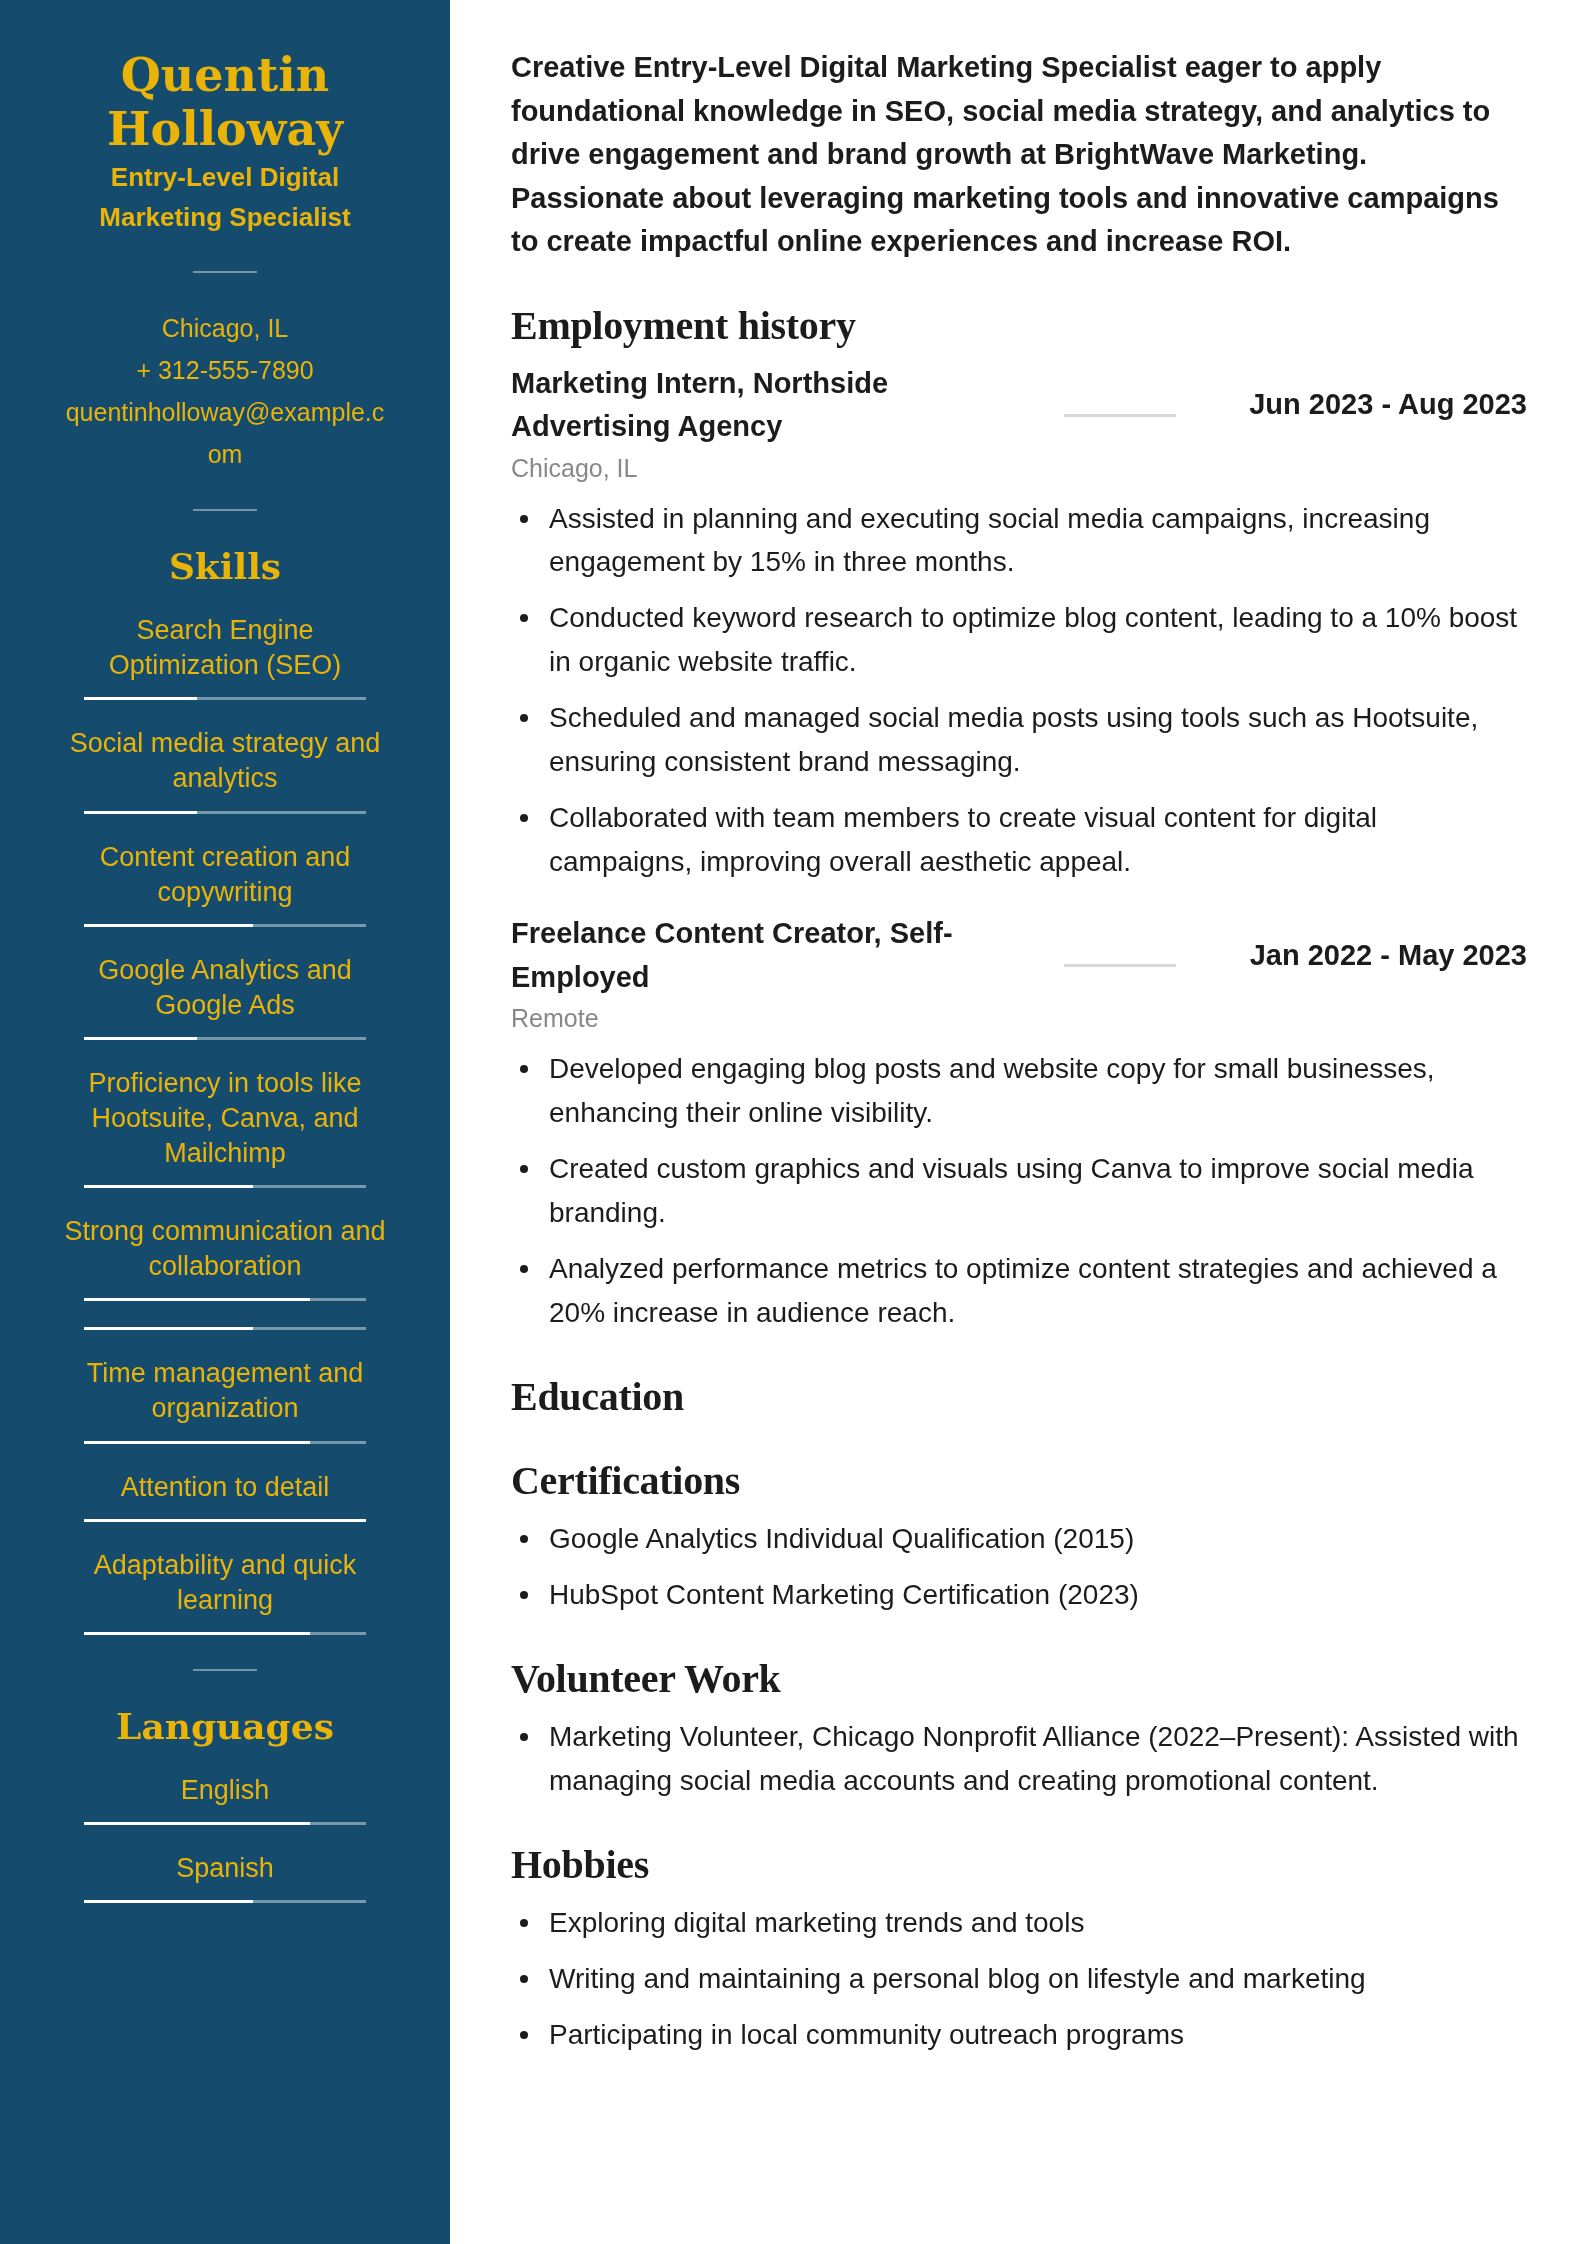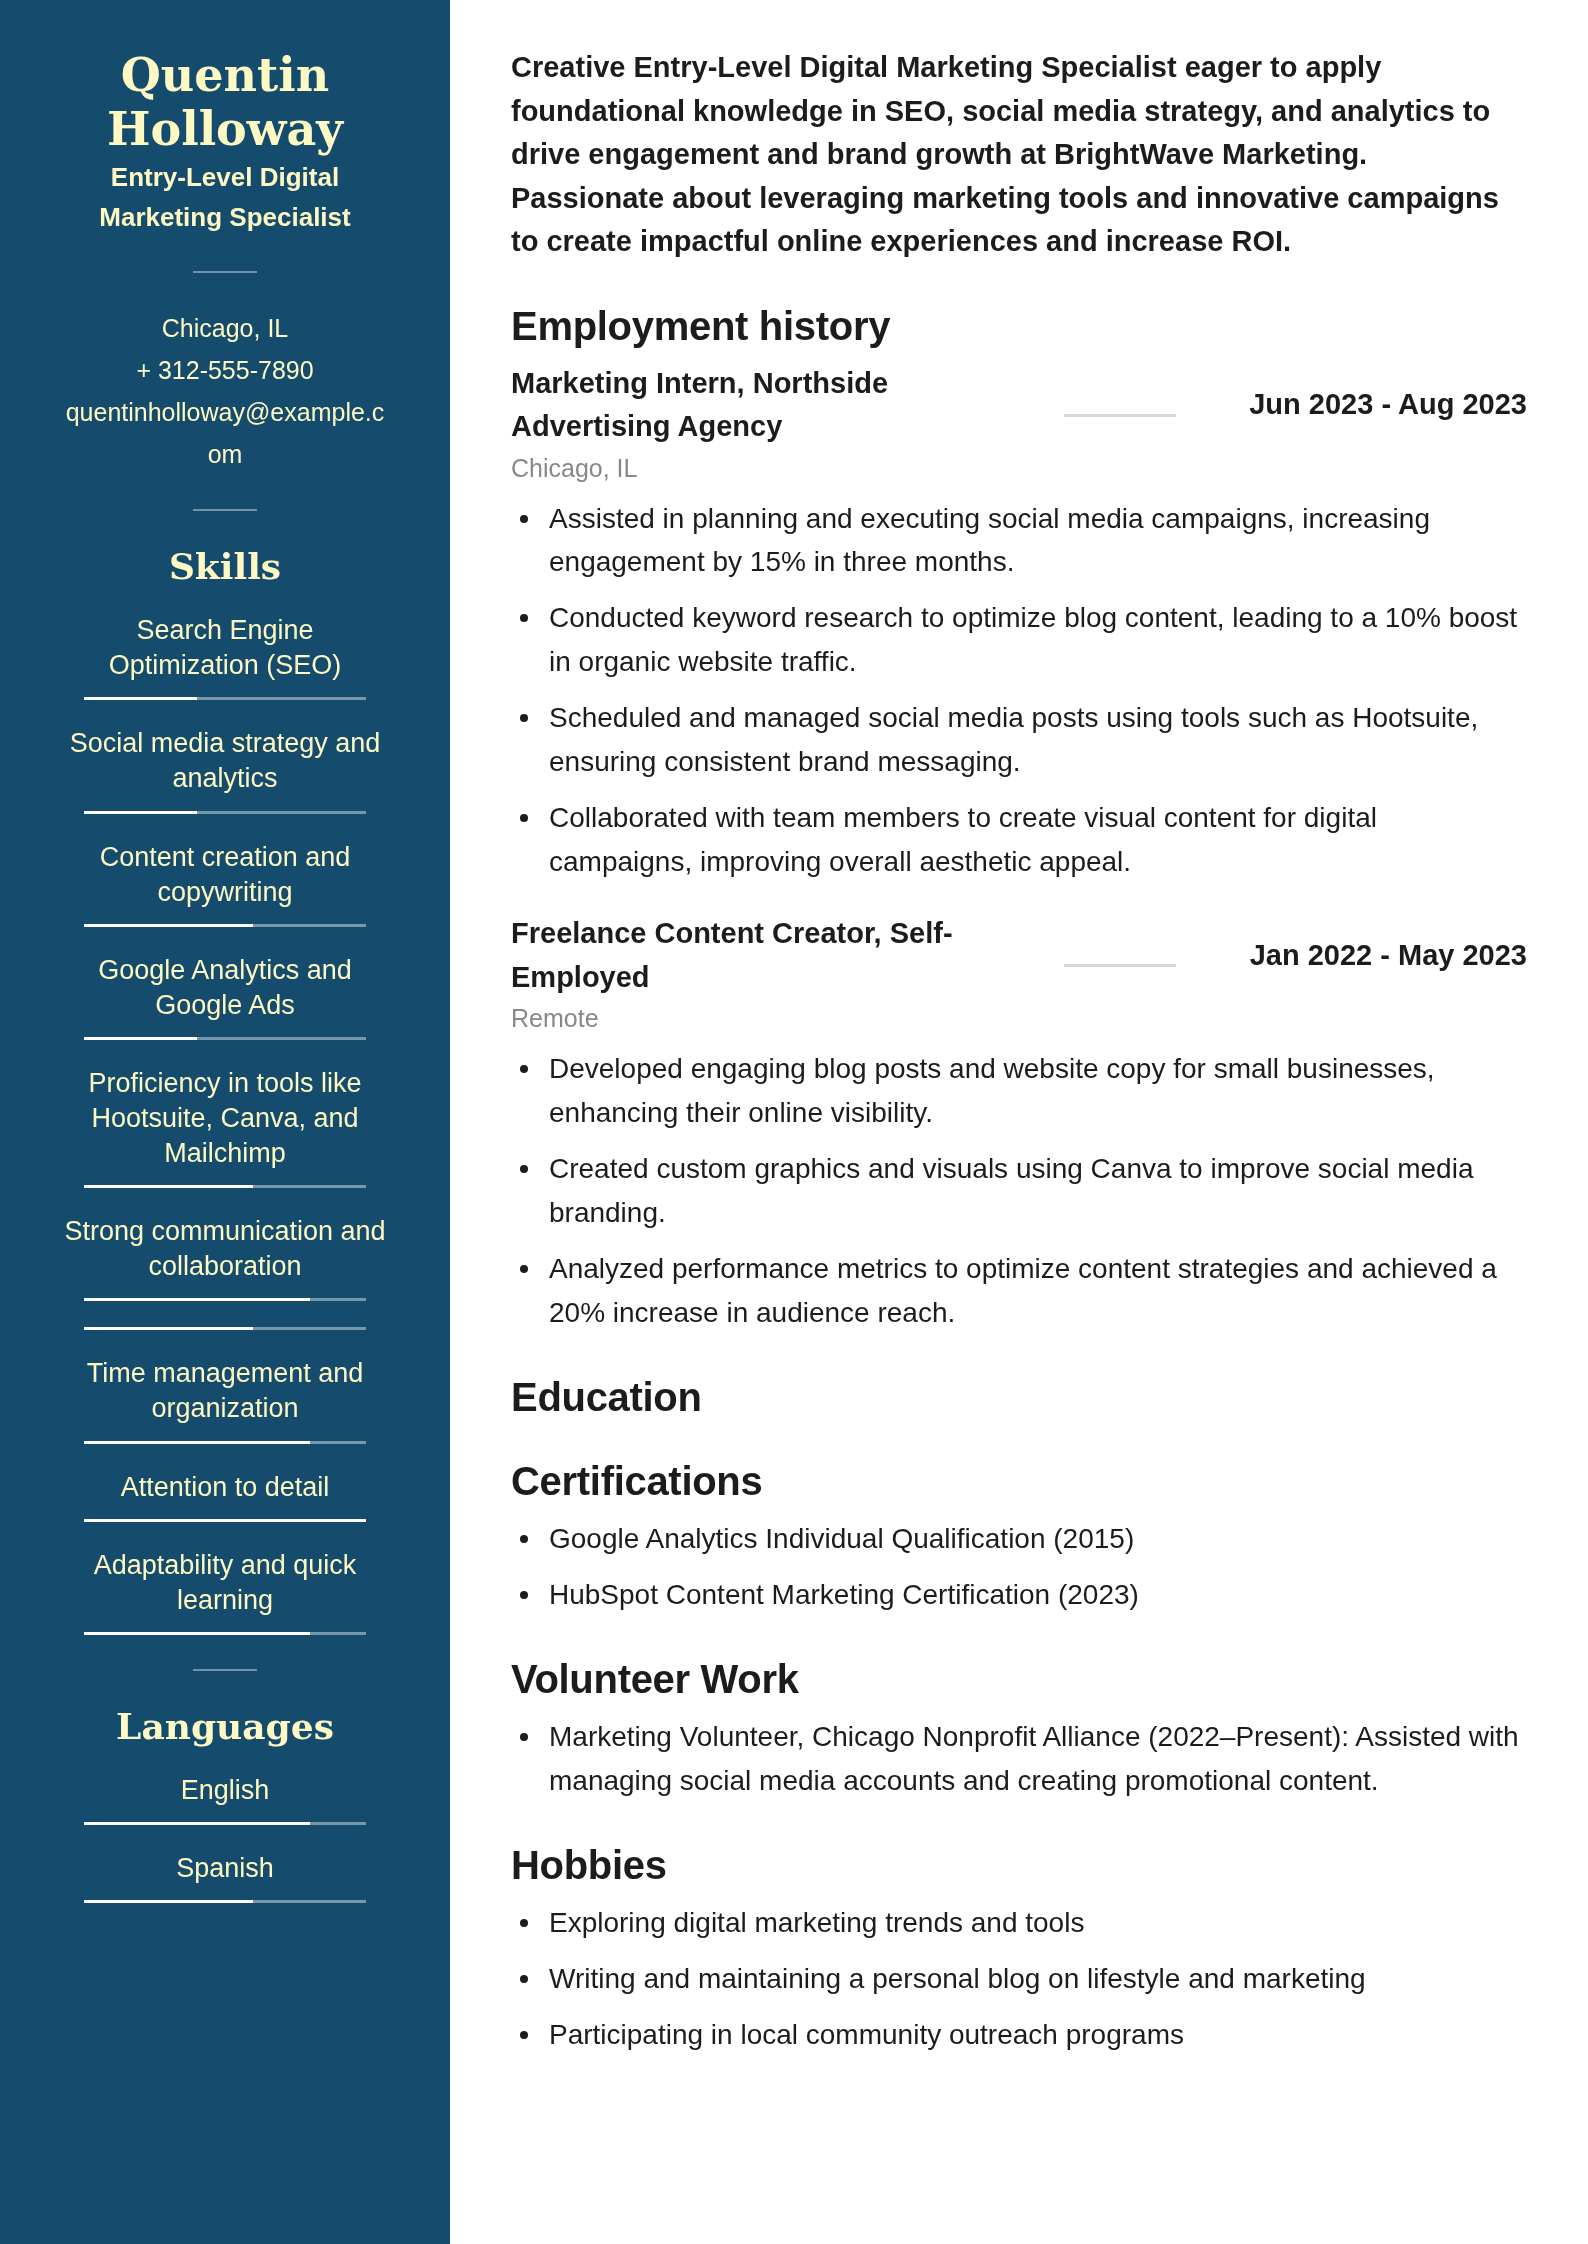--- a/index.html
+++ b/index.html
@@ -10,21 +10,21 @@
     font-family: "Liberation Sans", sans-serif;
     color: #1c1c1c;
     background: #ffffff;
   }
 
   
   .sidebar {
     width: 450px; min-width: 450px;
     box-sizing: border-box;
     background: #154c6e;
-    color: #fef9c3;
+    color: #eab308;
     text-align: center;
     padding: 48px 62px 0 62px;
   }
   .name {
     font-family: "DejaVu Serif", serif;
     font-weight: 700;
     font-size: 46px;
     line-height: 1.18;
     margin: 0;
   }
@@ -62,21 +62,21 @@
     padding: 46px 61px 0 61px;
   }
   .summary {
     margin: 0;
     font-size: 29px;
     font-weight: 700;
     line-height: 1.5;
   }
   .msection { margin-top: 40px; }
   .main-h {
-    font-family: Liberation Sans, sans-serif;
+    font-family: Liberation Serif, serif;
     font-weight: 700;
     font-size: 40px;
     line-height: 1.1;
     margin: 0 0 14px 0;
     letter-spacing: -0.3px;
   }
   .entry + .entry { margin-top: 28px; }
   .entry-head { display: flex; justify-content: space-between; align-items: center; }
   .etitle {
     width: 480px;

